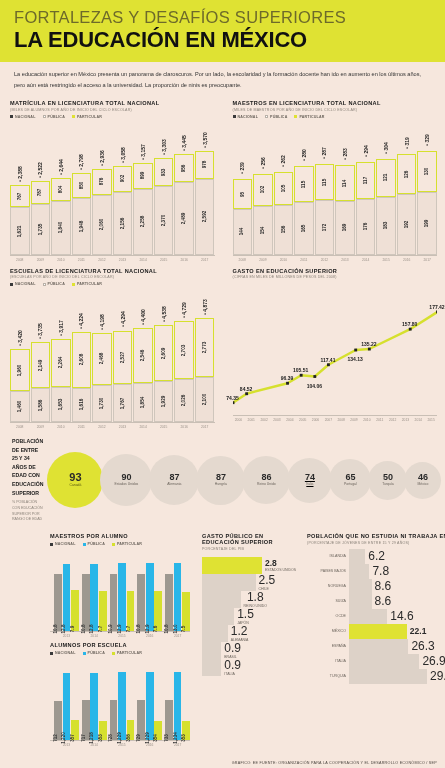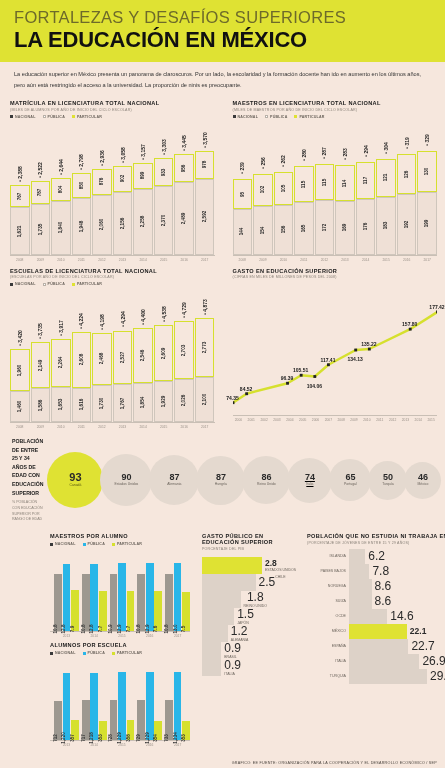--- a/index.html
+++ b/index.html
@@ -717,21 +717,21 @@
     <div id="h7" style="margin-top:6px;">
         <div class="hrow">
           <div class="hbar hl" style="width:60px"></div>
           <div style="display:flex;flex-direction:column;margin-left:3px;">
             <span class="hval hl" style="margin:0">2.8</span>
             <span class="hlabel-in" style="margin:0">ESTADOS UNIDOS</span>
           </div>
         </div>
         <div class="hrow">
           <div class="hbar" style="width:53.57142857142858px"></div>
-          <div style="display:flex;flex-direction:row;margin-left:3px;">
+          <div style="display:flex;flex-direction:column;margin-left:3px;">
             <span class="hval" style="margin:0">2.5</span>
             <span class="hlabel-in" style="margin:0">CHILE</span>
           </div>
         </div>
         <div class="hrow">
           <div class="hbar" style="width:38.57142857142858px"></div>
           <div style="display:flex;flex-direction:column;margin-left:3px;align-items:center;">
             <span class="hval" style="margin:0">1.8</span>
             <span class="hlabel-in" style="margin:0">REINO UNIDO</span>
           </div>
@@ -797,21 +797,21 @@
           <span class="hval">14.6</span>
         </div>
         <div class="hrow" style="height: 15px;">
           <div class="hname">MÉXICO</div>
           <div class="hbar hl" style="width:57.84563758389262px"></div>
           <span class="hval hl">22.1</span>
         </div>
         <div class="hrow" style="height: 15px;">
           <div class="hname">ESPAÑA</div>
           <div class="hbar" style="width:59.41610738255033px"></div>
-          <span class="hval">22.7</span>
+          <span class="hval">26.3</span>
         </div>
         <div class="hrow" style="height: 15px;">
           <div class="hname">ITALIA</div>
           <div class="hbar" style="width:70.40939597315436px"></div>
           <span class="hval">26.9</span>
         </div>
         <div class="hrow" style="height: 15px;">
           <div class="hname">TURQUÍA</div>
           <div class="hbar" style="width:78px"></div>
           <span class="hval">29.8</span>

